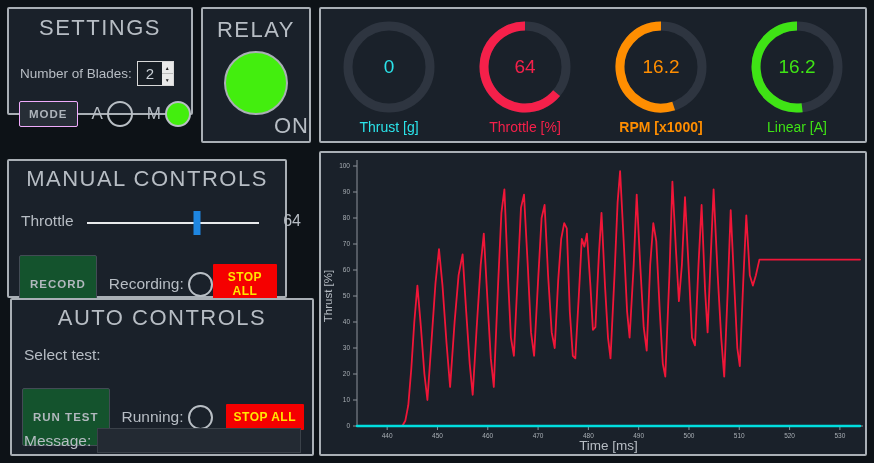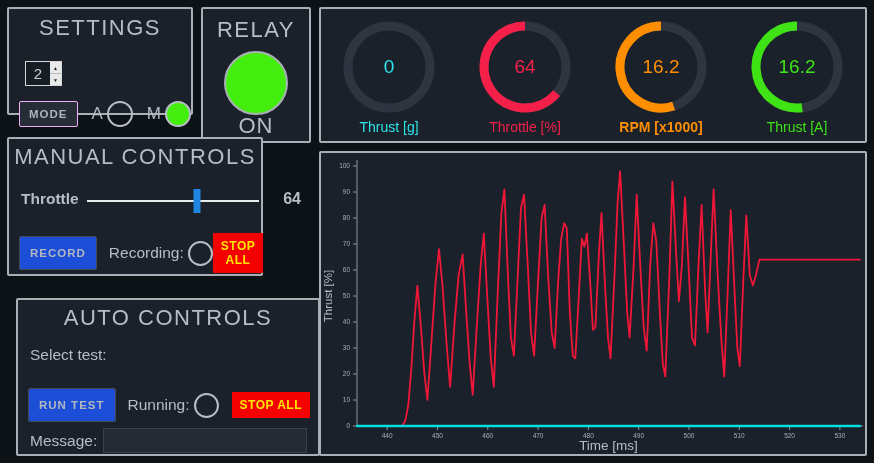--- a/index.html
+++ b/index.html
@@ -23,49 +23,49 @@
     letter-spacing:1px;padding:6px 9px;border-radius:2px;cursor:pointer;}
   .radio-label{color:#b7bdc4;font-size:17px;margin-left:14px;margin-right:4px;}
   .radio{width:26px;height:26px;border-radius:50%;border:2.5px solid #b9bfc5;box-sizing:border-box;background:transparent;cursor:pointer;}
   .radio.on{background:var(--relay-green);}
 
   
   #relay{left:201px;top:7px;width:110px;height:136px;}
   #relay .ptitle{font-size:22px;margin-top:8px;}
   .relay-circle{position:absolute;left:50%;top:42px;transform:translateX(-50%);width:60px;height:60px;
     border-radius:50%;background:var(--relay-green);border:2px solid #aab0b6;cursor:pointer;}
-  .relay-state{position:absolute;left:0;right:0;top:104px;text-align:center;color:#b7bdc4;font-size:22px;letter-spacing:1px;}
+  .relay-state{position:absolute;left:0;right:0;top:104px;text-align:right;color:#b7bdc4;font-size:22px;letter-spacing:1px;}
 
   
   #gaugepanel{left:319px;top:7px;width:548px;height:136px;display:flex;}
   .gauge-cell{flex:1;position:relative;}
   .gauge-wrap{position:absolute;left:50%;top:10px;transform:translateX(-50%);width:96px;height:96px;}
   .gauge-value{position:absolute;left:0;top:0;width:96px;height:96px;display:flex;align-items:center;justify-content:center;
     font-size:19px;}
   .gauge-label{position:absolute;left:0;right:0;top:110px;text-align:center;font-size:14px;}
 
   
-  #manual{left:7px;top:137px;width:256px;height:139px;}
+  #manual{left:7px;top:159px;width:280px;height:139px;}
   #manual .ptitle{font-size:22px;margin-top:5px;}
-  .throttle-row{position:absolute;left:12px;top:48px;width:280px;height:28px;font-weight:bold;}
+  .throttle-row{position:absolute;left:12px;top:48px;width:280px;height:28px;}
   .throttle-label{position:absolute;left:0;top:3px;color:#b7bdc4;font-size:15.5px;}
   .slider{position:absolute;left:66px;top:0;width:172px;height:28px;cursor:pointer;}
   .slider-track{position:absolute;left:0;right:0;top:13px;height:2px;background:#e8eaec;}
   .slider-handle{position:absolute;top:2px;width:7px;height:24px;background:var(--slider-blue);transform:translateX(-50%);cursor:grab;}
   .throttle-value{position:absolute;right:0;top:3px;color:#b7bdc4;font-size:16px;}
   .btn-row{position:absolute;left:10px;top:94px;right:8px;display:flex;align-items:center;}
-  .dark-btn{background:#1d4ed8;border:1px solid #434b55;color:#b2b8be;font-size:11.5px;font-weight:bold;
-    letter-spacing:1px;padding:10px 10px;border-radius:2px;cursor:pointer;white-space:nowrap;}
+  .dark-btn{background:#14532d;border:1px solid #434b55;color:#b2b8be;font-size:11.5px;font-weight:bold;
+    letter-spacing:1px;padding:22px 10px;border-radius:2px;cursor:pointer;white-space:nowrap;}
   .status-label{color:#b7bdc4;font-size:15.5px;margin-left:12px;}
   .status-circle{width:25px;height:25px;border-radius:50%;border:2px solid #b9bfc5;box-sizing:border-box;margin-left:4px;flex:none;}
   .stop-btn{background:var(--stop-bg);color:var(--stop-text);font-size:12px;font-weight:bold;border:0;
     padding:6px 8px;margin-left:auto;letter-spacing:0.5px;cursor:pointer;border-radius:1px;}
 
   
-  #auto{left:16px;top:298px;width:304px;height:158px;}
+  #auto{left:10px;top:298px;width:304px;height:158px;}
   #auto .ptitle{font-size:22px;margin-top:5px;}
   .select-row{position:absolute;left:12px;top:46px;right:9px;display:flex;align-items:center;}
   .select-label{color:#b7bdc4;font-size:15.5px;white-space:nowrap;}
   .test-select{flex:1;margin-left:7px;height:25px;background:#1f2630;border:1px solid #12161c;color:#c6ccd2;
     font-size:12.5px;display:flex;align-items:center;padding:0 6px;cursor:pointer;position:relative;}
   .select-caret{position:absolute;right:5px;top:50%;transform:translateY(-50%);color:#8a9096;font-size:9px;}
   #auto .btn-row{top:88px;}
   .msg-row{position:absolute;left:12px;top:128px;right:11px;display:flex;align-items:center;}
   .msg-input{flex:1;margin-left:6px;height:23px;background:#232a33;border:1px solid #3a4149;color:#c6ccd2;
     font-size:13px;padding:0 5px;outline:none;font-family:"Liberation Sans",sans-serif;}
@@ -73,20 +73,21 @@
   
   #chartpanel{left:319px;top:151px;width:548px;height:305px;}
   #chart-svg{position:absolute;left:0;top:0;}
 </style>
 </head>
 <body>
 
 <div class="panel" id="settings">
   <div class="ptitle">SETTINGS</div>
   <div class="blades-row">
+    <span class="blades-label">Number of Blades:</span>
     <span class="spinbox">
       <input class="spin-val" readonly="" value="2" style="">
       <span class="spin-btns">
         <span class="spin-btn">▲</span>
         <span class="spin-btn">▼</span>
       </span>
     </span>
   </div>
   <div class="mode-row">
     <button class="mode-btn">MODE</button>
@@ -135,21 +136,21 @@
     <div class="gauge-label" style="color: rgb(255, 142, 1); font-weight: bold;">RPM [x1000]</div>
   </div>
   <div class="gauge-cell gauge">
     <div class="gauge-wrap">
       <svg width="96" height="96" viewBox="0 0 96 96">
         <circle cx="48" cy="48" r="41" fill="none" stroke="#2e3540" stroke-width="9"></circle>
         <path class="g-arc" fill="none" stroke-width="9" d="M 48 7 A 41 41 0 1 0 53.14 88.68" stroke="#3fe315"></path>
       </svg>
       <div class="gauge-value" style="color: rgb(63, 227, 21);">16.2</div>
     </div>
-    <div class="gauge-label" style="color: rgb(63, 227, 21);">Thrust [A]</div>
+    <div class="gauge-label" style="color: rgb(63, 227, 21);">Linear [A]</div>
   </div>
 </div>
 
 <div class="panel" id="manual">
   <div class="ptitle">MANUAL CONTROLS</div>
   <div class="throttle-row">
     <span class="throttle-label">Throttle</span>
     <div class="slider">
       <div class="slider-track"></div>
       <div class="slider-handle" id="throttle-handle" style="left: 64%;"></div>

